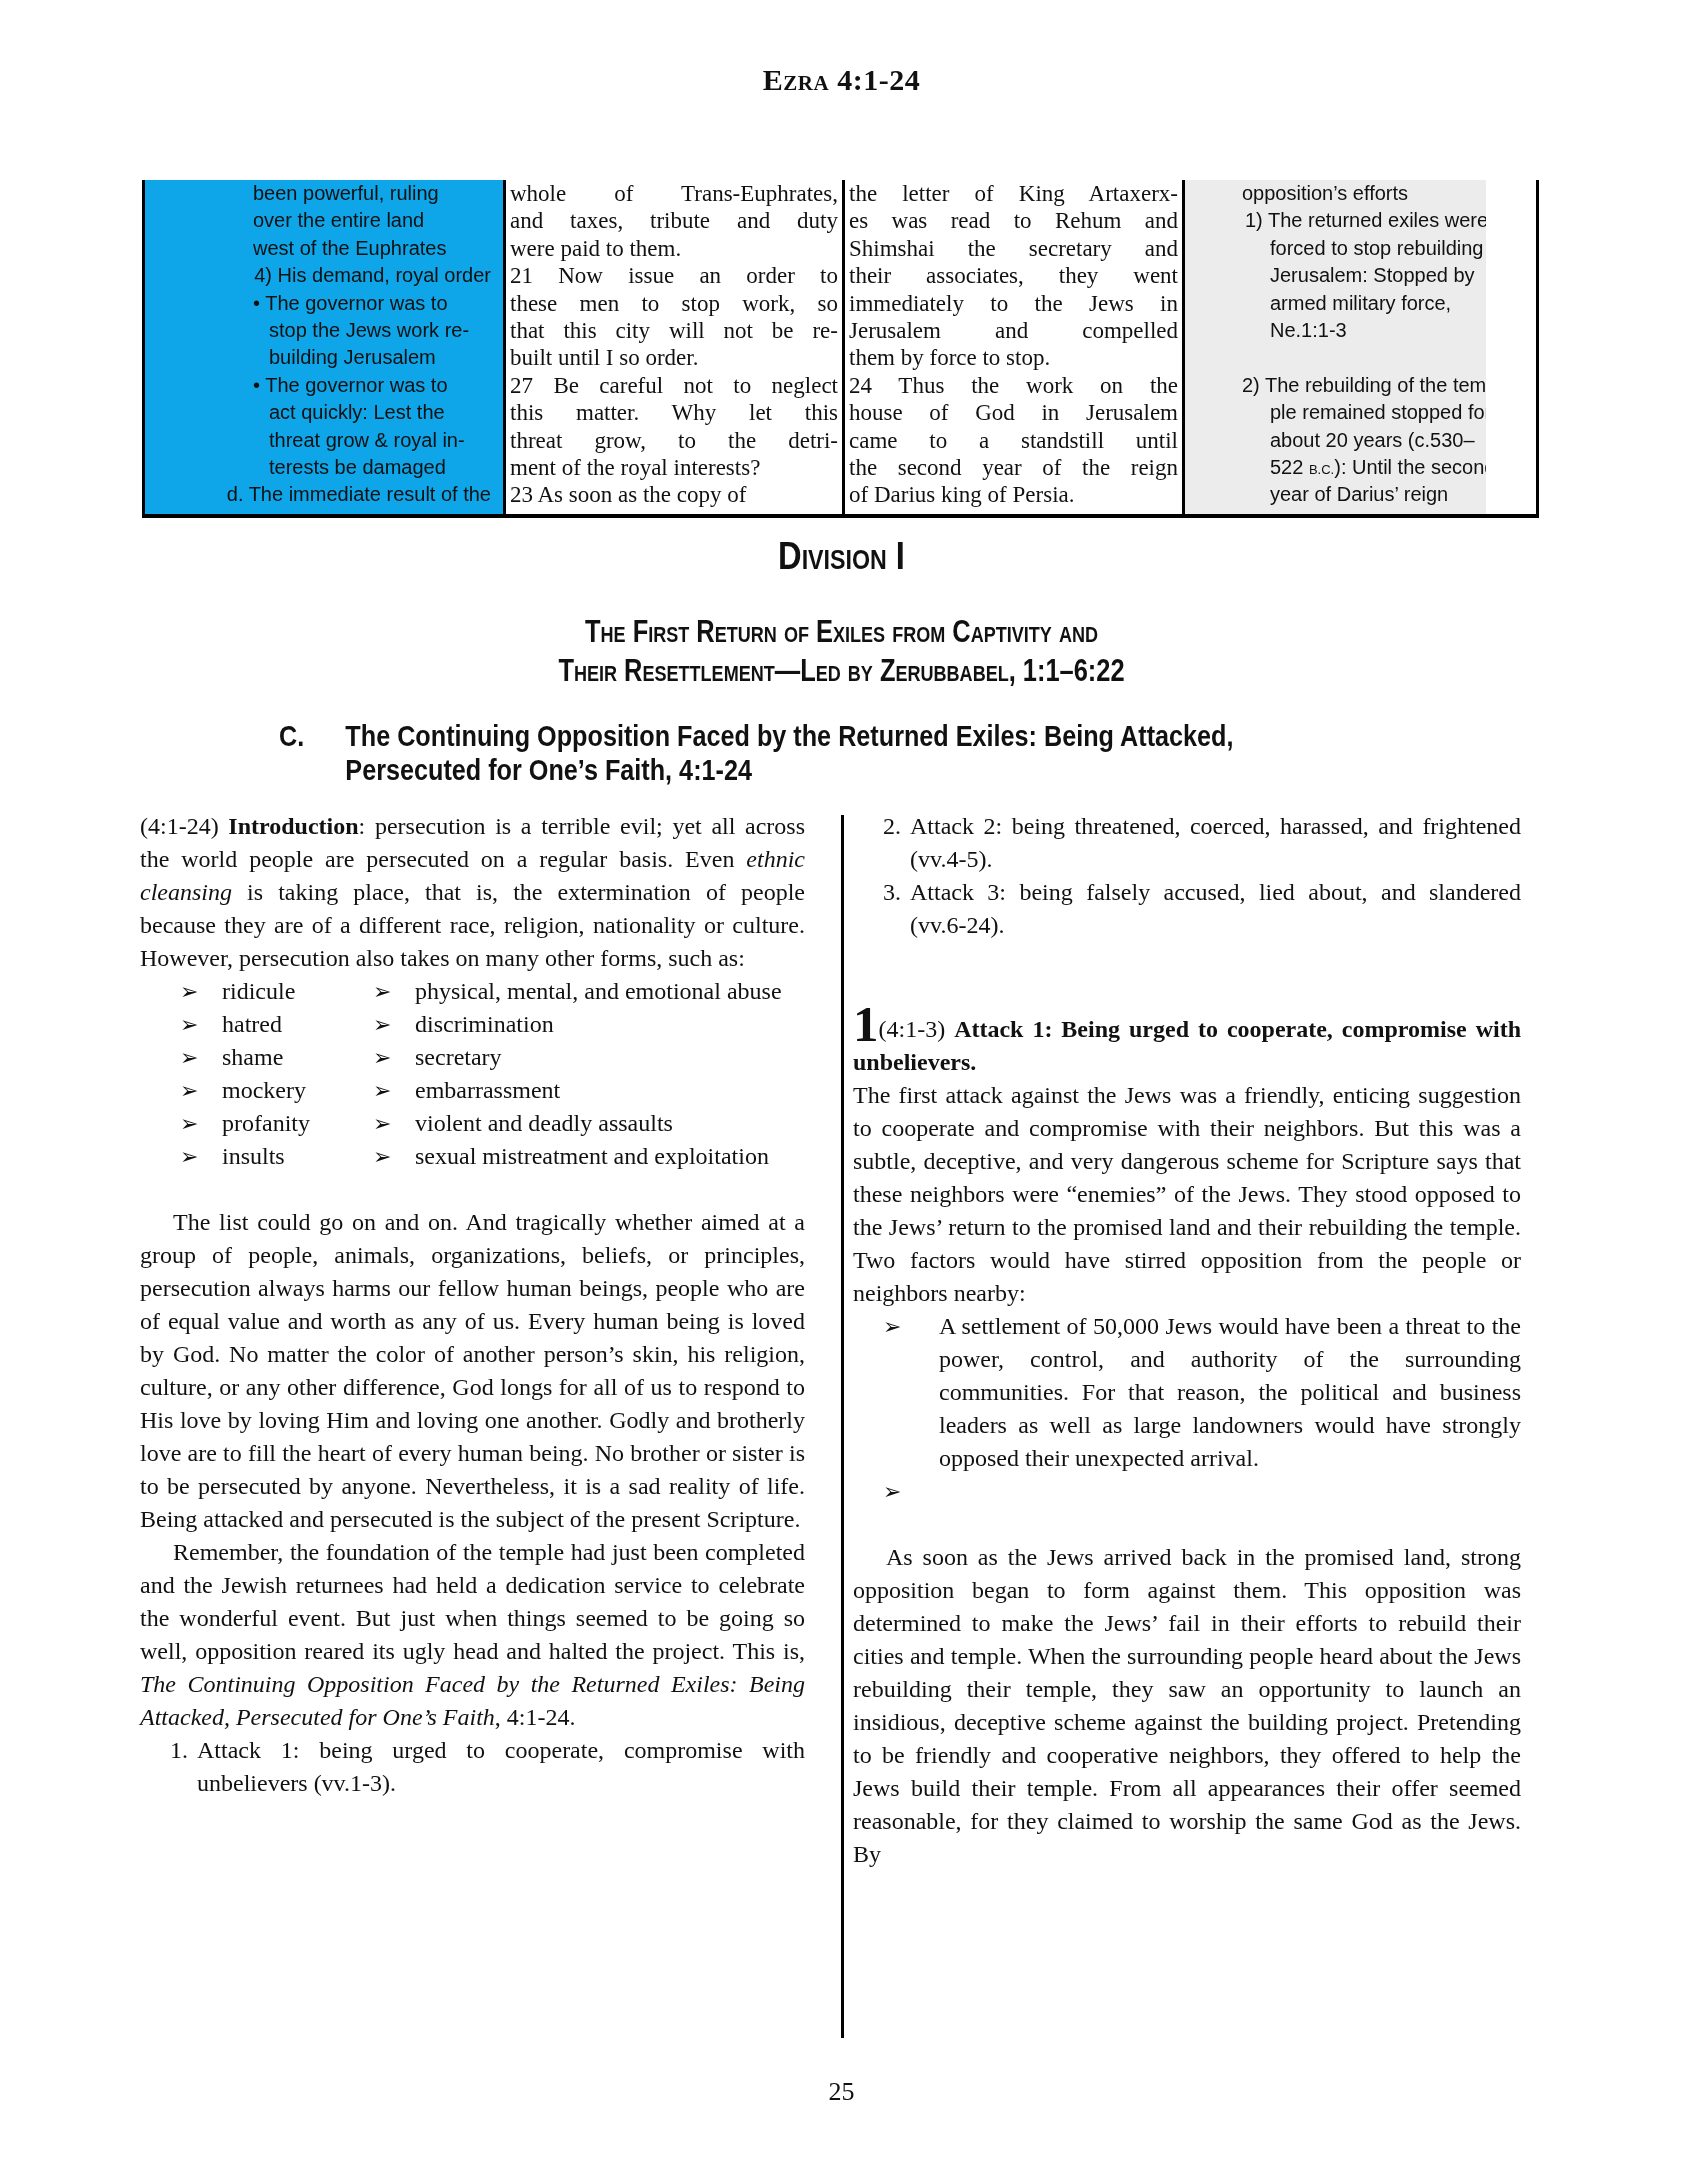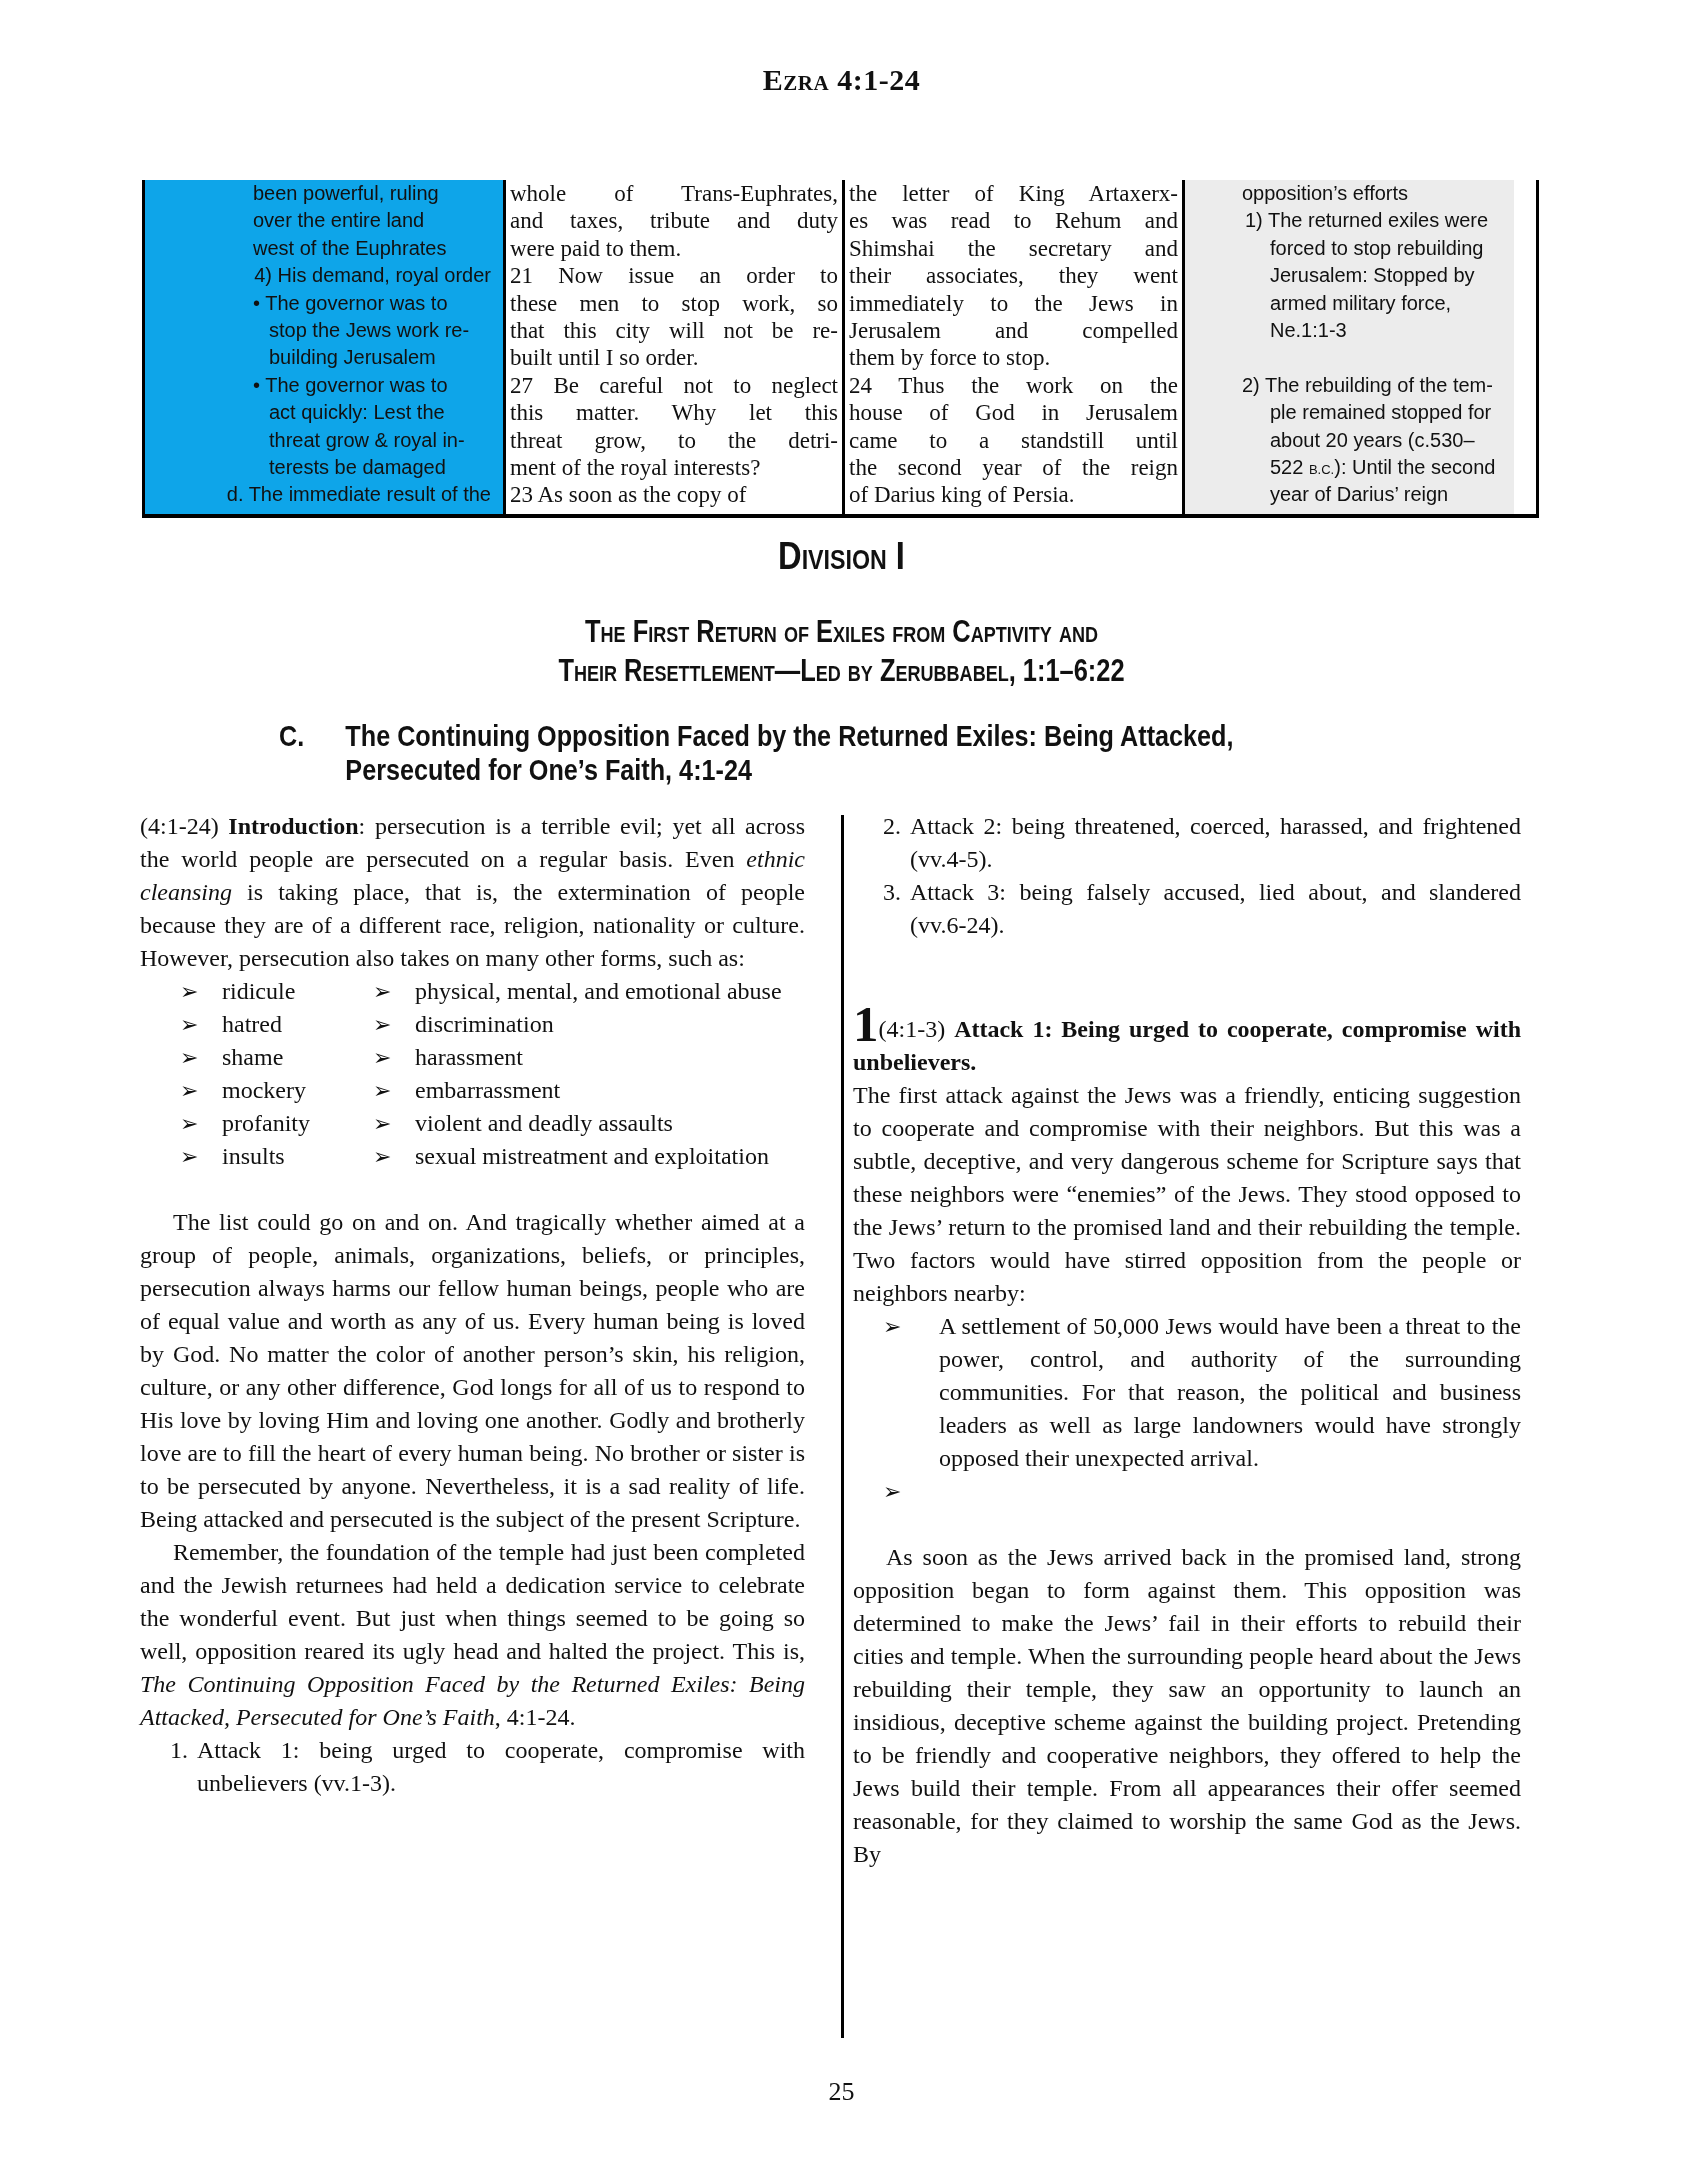--- a/index.html
+++ b/index.html
@@ -10,21 +10,21 @@
   .sc { font-variant: small-caps; }
 
   
   #top-table { position: absolute; left: 142px; top: 180px; width: 1391px; height: 334px;
     border-left: 3px solid #000; border-right: 3px solid #000; border-bottom: 4px solid #000; box-sizing: content-box; }
   .tcol { position: absolute; top: 0; height: 334px; box-sizing: border-box; overflow: hidden; }
   .tcol .line { height: 27.4px; line-height: 27.4px; white-space: nowrap; }
   #tcol-1 { left: 0; width: 358px; background: #0ea5e9; font-family: "Liberation Sans", sans-serif; font-size: 20px; text-align: right; padding-right: 12px; }
   #tcol-2 { left: 358px; width: 339px; border-left: 3px solid #000; font-family: "Liberation Serif", serif; font-size: 23px; padding-left: 4px; padding-right: 4px; }
   #tcol-3 { left: 697px; width: 340px; border-left: 3px solid #000; font-family: "Liberation Serif", serif; font-size: 23px; padding-left: 4px; padding-right: 4px; }
-  #tcol-4 { left: 1037px; width: 332px; border-left: 3px solid #000; background: #ececec; font-family: "Liberation Sans", sans-serif; font-size: 20px; padding-left: 57px; }
+  #tcol-4 { left: 1037px; width: 304px; border-left: 3px solid #000; background: #ececec; font-family: "Liberation Sans", sans-serif; font-size: 20px; padding-left: 57px; }
   .just { text-align: justify; text-align-last: justify; }
   .left { text-align: left; text-align-last: left; }
   .c1-sub { display: inline-block; text-align: left; }
 
   
   #division { position: absolute; top: 535px; left: 0; width: 1683px; text-align: center;
     font-family: "Liberation Sans", sans-serif; font-weight: bold; font-size: 38px; transform: scaleX(0.86); }
   .title-line { position: absolute; left: 0; width: 1683px; text-align: center;
     font-family: "Liberation Sans", sans-serif; font-weight: bold; font-size: 31px; transform: scaleX(0.82); }
   #title-line-1 { top: 614px; }
@@ -166,21 +166,21 @@
         <div class="bitem">
           <span class="arrow">➢</span>
           <span>physical, mental, and emotional abuse</span>
         </div>
         <div class="bitem">
           <span class="arrow">➢</span>
           <span>discrimination</span>
         </div>
         <div class="bitem">
           <span class="arrow">➢</span>
-          <span>harassment</span>
+          <span>secretary</span>
         </div>
         <div class="bitem">
           <span class="arrow">➢</span>
           <span>embarrassment</span>
         </div>
         <div class="bitem">
           <span class="arrow">➢</span>
           <span>violent and deadly assaults</span>
         </div>
         <div class="bitem">

